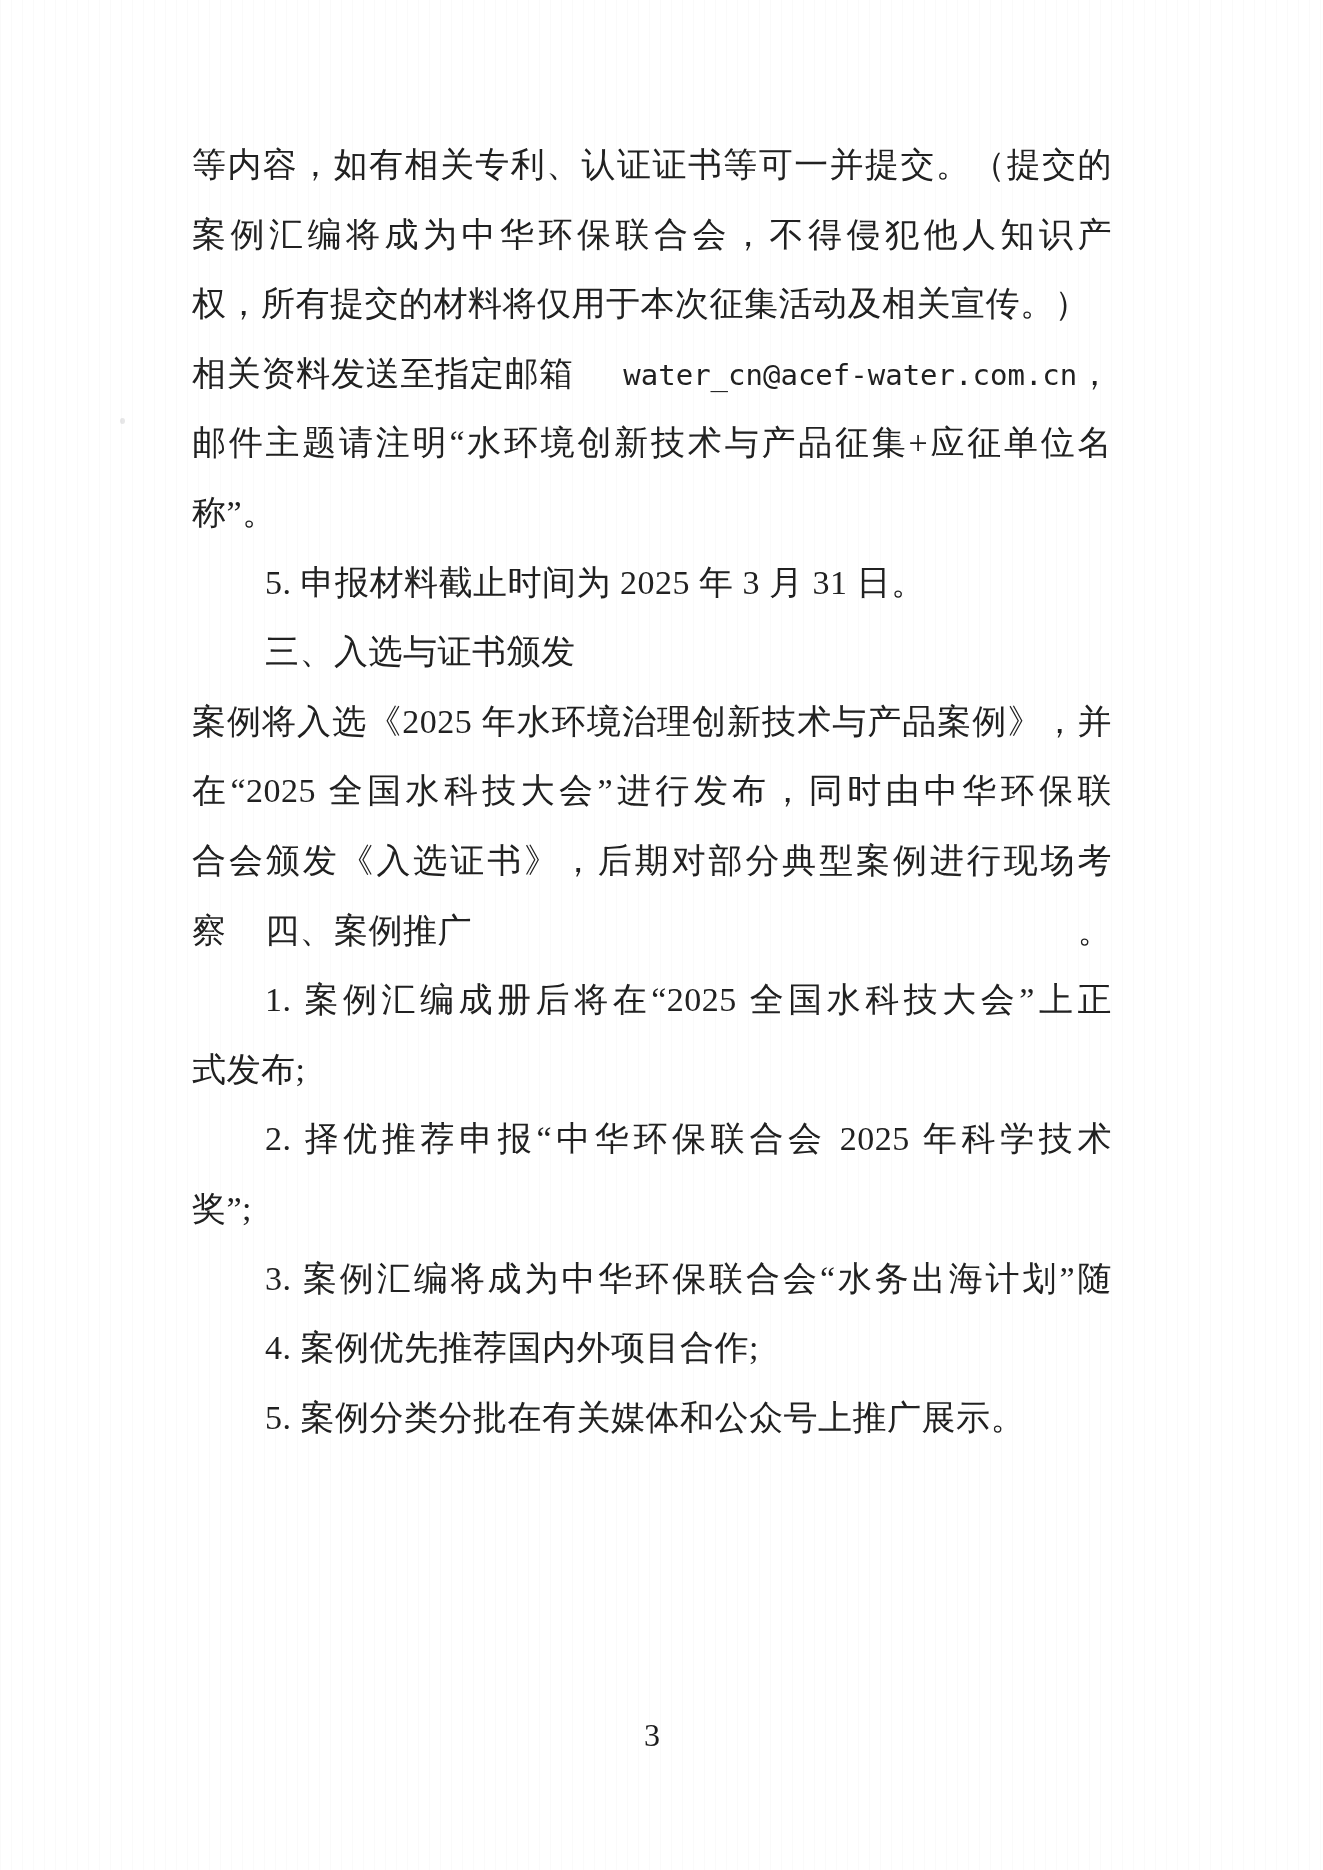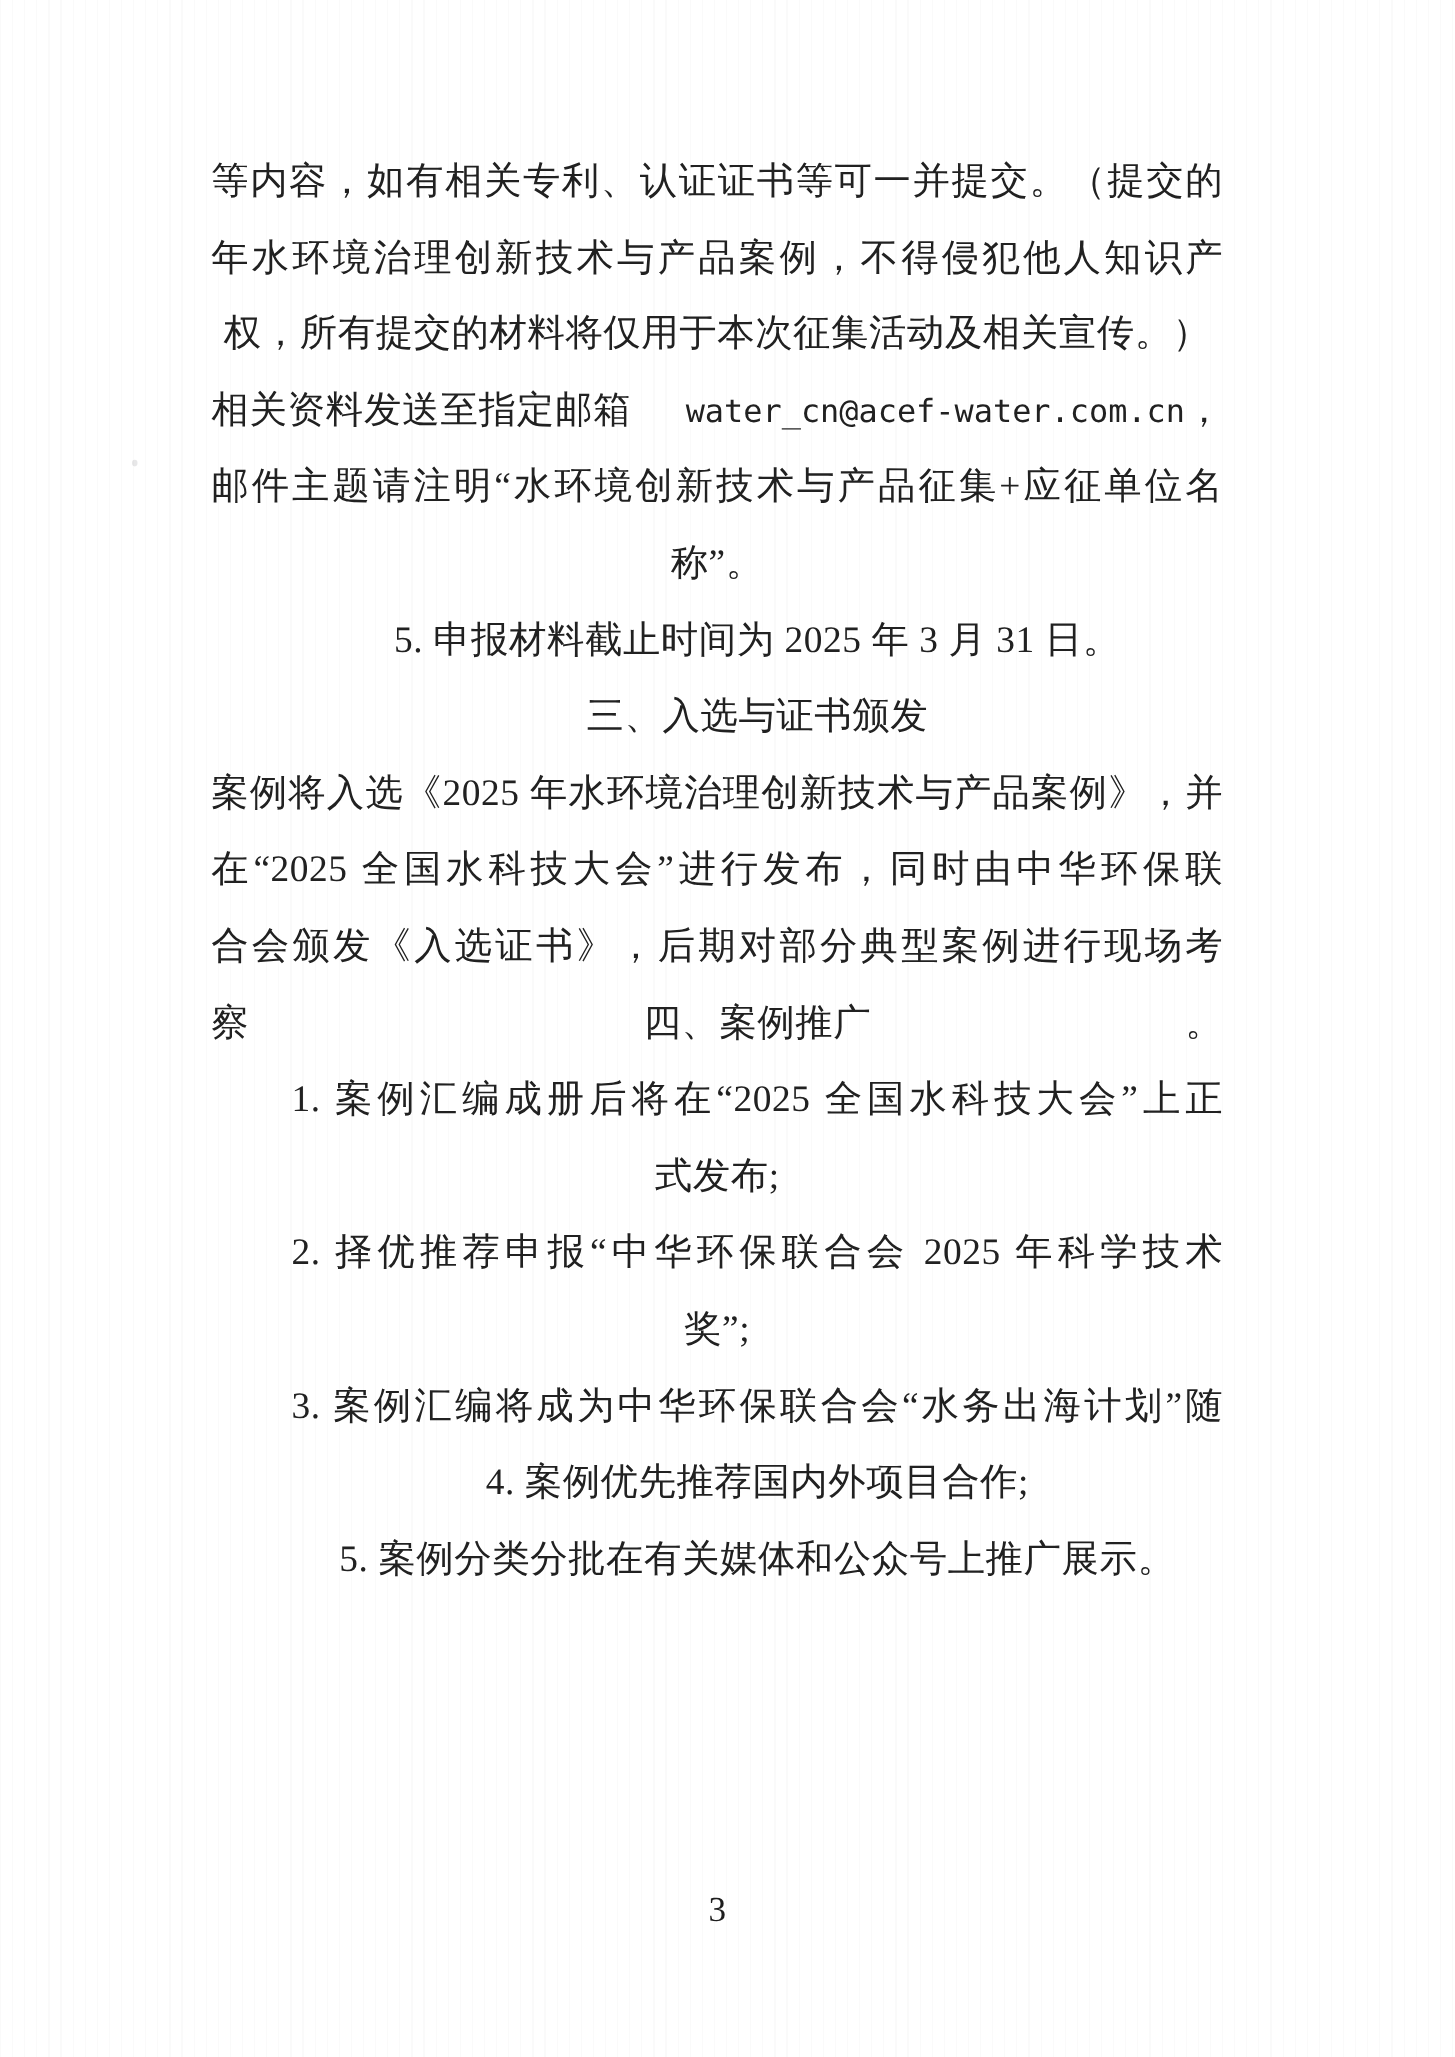--- a/index.html
+++ b/index.html
@@ -38,21 +38,21 @@
     position: absolute;
     left: 192px;
     top: 130px;
     width: 920px;
     color: #212121;
   }
   .line {
     height: 69.6px;
     line-height: 69.6px;
     font-size: 34px;
-    text-align: center;
+    text-align: left;
     letter-spacing: 0.5px;
     white-space: normal;
   }
   .line.j {
     text-align: justify;
     text-align-last: justify;
     text-justify: inter-character;
   }
   .line.ind {
     text-indent: 73px;
@@ -75,21 +75,21 @@
   }
 </style>
 </head>
 <body>
 
 <div class="scan-texture"></div>
 <div class="speck"></div>
 
 <div class="text-block">
   <div class="line j">等内容，如有相关专利、认证证书等可一并提交。（提交的</div>
-  <div class="line j">年水环境治理创新技术与产品案例，不得侵犯他人知识产</div>
+  <div class="line j">案例汇编将成为中华环保联合会，不得侵犯他人知识产</div>
   <div class="line">权，所有提交的材料将仅用于本次征集活动及相关宣传。）</div>
   <div class="line j"><span>相关资料发送至指定邮箱 </span><span class="mono">water_cn@acef-water.com.cn</span><span>，</span></div>
   <div class="line j">邮件主题请注明“水环境创新技术与产品征集+应征单位名</div>
   <div class="line">称”。</div>
   <div class="line ind">5. 申报材料截止时间为 2025 年 3 月 31 日。</div>
   <div class="line ind">三、入选与证书颁发</div>
   <div class="line j">案例将入选《2025 年水环境治理创新技术与产品案例》，并</div>
   <div class="line j">在“2025 全国水科技大会”进行发布，同时由中华环保联</div>
   <div class="line j">合会颁发《入选证书》，后期对部分典型案例进行现场考察。</div>
   <div class="line ind">四、案例推广</div>

